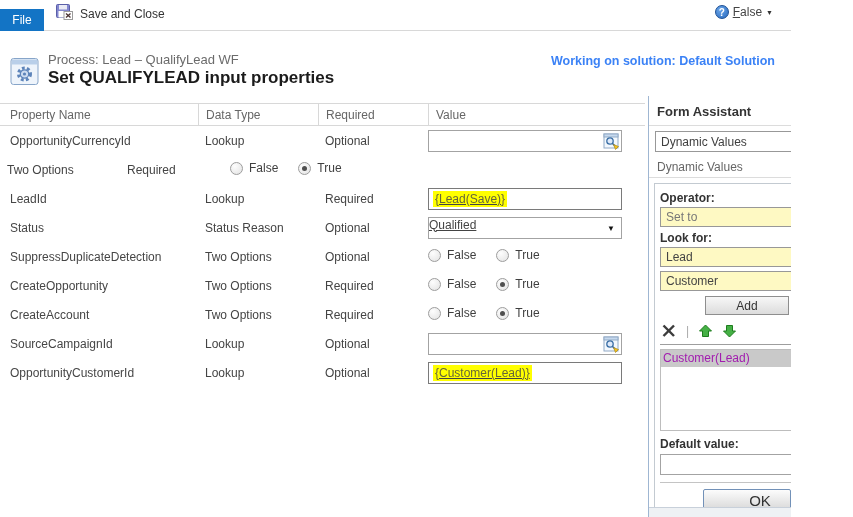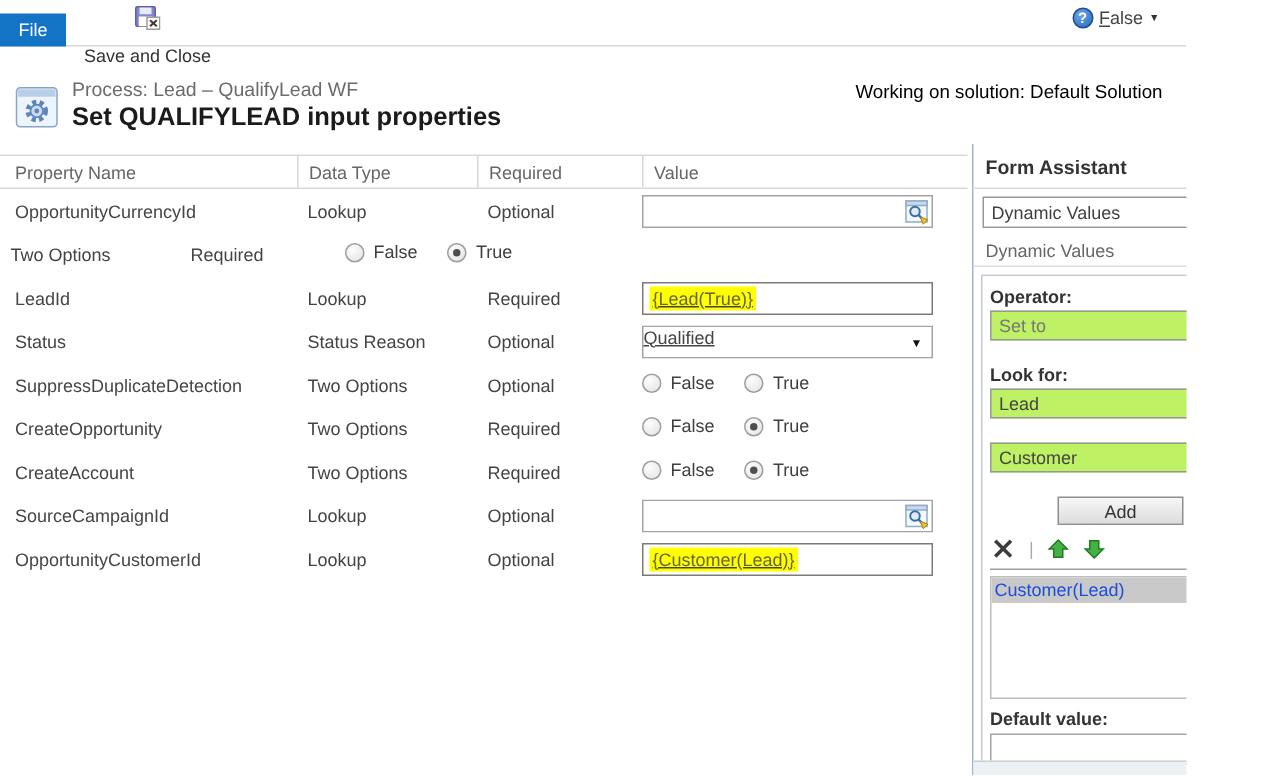--- a/index.html
+++ b/index.html
@@ -6,33 +6,33 @@
   html,body { background:#fff; }
   .screen { position:relative; width:791px; height:517px; background:#fff; overflow:hidden;
             font-family:"Liberation Sans",sans-serif; font-size:12px; color:#444; }
 
   
   .topbar { position:absolute; left:0; top:0; width:100%; height:31px; background:#fff;
             border-bottom:1px solid #d8d8d8; }
   .file-tab { position:absolute; left:0; top:9px; width:44px; height:22px; background:#1374c5;
               color:#fff; display:flex; align-items:center; justify-content:center; cursor:pointer; }
   .save-close { position:absolute; left:56px; top:4px; display:flex; align-items:center; gap:7px;
-                background:none; border:none; font:inherit; color:#333; cursor:pointer;flex-direction:column; }
+                background:none; border:none; font:inherit; color:#333; cursor:pointer; }
   .help { position:absolute; right:18px; top:5px; display:flex; align-items:center; gap:4px; cursor:pointer; }
   .help-icon { width:14px; height:14px; border-radius:50%; background:radial-gradient(circle at 35% 30%,#6aa5e8,#2a6bc0);
                border:1px solid #1c4f94; color:#fff; font-size:10px; font-weight:bold;
                display:flex; align-items:center; justify-content:center; }
   .help-label::first-letter { text-decoration:underline; }
   .caret { font-size:7px; color:#333; }
 
   
   .gear { position:absolute; left:10px; top:57px; }
   .process { position:absolute; left:48px; top:52px; font-size:13px; color:#6b6b6b; }
   .title { position:absolute; left:48px; top:68px; font-size:17px; font-weight:bold; color:#1b1b1b; }
-  .working { position:absolute; right:16px; top:54px; font-weight:normal; color:#000000; font-size:12.5px; }
+  .working { position:absolute; right:16px; top:54px; font-weight:bold; color:#3b82f6; font-size:12.5px; }
 
   
   .table { position:absolute; left:0; top:103px; width:645px; }
   .thead { display:flex; height:23px; align-items:center; border-top:1px solid #d8d8d8;
            border-bottom:1px solid #d8d8d8; color:#666; }
   .thead .hc { height:100%; display:flex; align-items:center; }
   .h1 { width:198px; padding-left:10px; }
   .h2 { width:120px; padding-left:7px; border-left:1px solid #d8d8d8; }
   .h3 { width:110px; padding-left:7px; border-left:1px solid #d8d8d8; }
   .h4 { flex:1; padding-left:7px; border-left:1px solid #d8d8d8; }
@@ -65,45 +65,45 @@
   .chev { font-size:15px; font-weight:bold; color:#444; line-height:10px; }
   .picker { margin:5px 6px 3px 6px; height:21px; border:1px solid #989898; position:relative;
             display:flex; align-items:center; padding-left:5px; color:#3f3f3f; cursor:pointer; }
   .sect { padding:5px 8px 3px 8px; color:#666; display:flex; justify-content:space-between;
           align-items:center; cursor:pointer; }
   .upar { font-size:9px; color:#222; }
   .divider { border-top:1px solid #dcdcdc; }
   .box { margin:5px 5px 0 5px; border:1px solid #c3cad1; padding:5px 5px 4px 5px; background:#fff; }
   .blabel { font-weight:bold; color:#333; margin:2px 0 2px 0; }
   .psel { height:20px; border:1px solid #989898; position:relative; display:flex; align-items:center;
-          padding-left:5px; background:#bef264; cursor:pointer; margin-bottom:16px; }
+          padding-left:5px; background:#fef9c3; cursor:pointer; margin-bottom:4px; }
   .psel .dd { top:5px; }
   .psel.gray { color:#777; }
   .add-btn { display:block; margin:5px auto 4px auto; width:84px; height:19px;
              border:1px solid #8e8e8e; background:linear-gradient(#f7f7f7,#dcdcdc); font:inherit;
              color:#333; cursor:pointer; }
   .icons-row { display:flex; align-items:center; gap:9px; padding:4px 1px 5px 1px; }
   .sep { color:#aaa; }
   .iconbtn { cursor:pointer; display:inline-flex; }
   .hr1 { border-top:1px solid #9e9e9e; }
   .hr2 { border-top:1px solid #c4c4c4; }
   .listbox { margin-top:4px; height:82px; border:1px solid #bdbdbd; position:relative; background:#fff; }
   .list-inner { position:absolute; left:0; top:0; right:16px; bottom:0; overflow:hidden; }
-  .litem { height:17px; line-height:17px; padding:0 2px; background:#c9c9c9; color:#1d4ed8; cursor:pointer; }
+  .litem { height:17px; line-height:17px; padding:0 2px; background:#c9c9c9; color:#a21caf; cursor:pointer; }
   .vscroll { position:absolute; right:0; top:0; bottom:0; width:16px; background:#f3f3f3;
              border-left:1px solid #d5d5d5; }
   .vscroll .sa { position:absolute; left:0; width:100%; text-align:center; font-size:7px; color:#777; cursor:pointer; }
   .sa.up { top:3px; } .sa.down { bottom:3px; }
   .dv-label { font-weight:bold; color:#333; margin-top:6px; }
   .dv-input { margin-top:3px; height:21px; border:1px solid #a3a3a3; position:relative; background:#fff; }
   .dv-lk { position:absolute; right:-1px; top:-1px; width:21px; height:21px; border:1px solid #8fa8c8;
            background:#eaf1f9; display:flex; align-items:center; justify-content:center; cursor:pointer; }
   .hr-ok { margin-top:7px; }
   .ok-btn { display:block; margin:6px auto 16px auto; width:88px; height:22px; border:1px solid #7291b8;
-            border-radius:2px; background:linear-gradient(#fcfcfc,#d8d8d8); font:inherit; font-size:11px;
+            border-radius:2px; background:linear-gradient(#fcfcfc,#d8d8d8); font:inherit; font-size:15px;
             color:#333; cursor:pointer;padding-left:26px; }
   .panel-footer { position:absolute; left:0; right:0; bottom:0; height:10px; background:#eef1f4;
                   border-top:1px solid #c8d0da; }
   .right-edge { position:absolute; left:845px; top:0; width:2px; height:517px; background:#7da3cc; }
 </style>
 </head>
 <body>
 
 <div class="screen">
 
@@ -179,21 +179,21 @@
               <span class="radio on"></span>
               <span class="rlbl">True</span>
             </label></div>
         </div>
         <div class="trow">
           <div class="c cn">LeadId</div>
           <div class="c ct">Lookup</div>
           <div class="c cr">Required</div>
           <div class="c cv">
             <div class="inbox hl">
-              <span class="hltext">{Lead(True)}</span>
+              <span class="hltext">{Lead(Save)}</span>
             </div>
           </div>
         </div>
         <div class="trow">
           <div class="c cn">Status</div>
           <div class="c ct">Status Reason</div>
           <div class="c cr">Optional</div>
           <div class="c cv">
             <div class="selbox">
               <span>Qualified</span>

